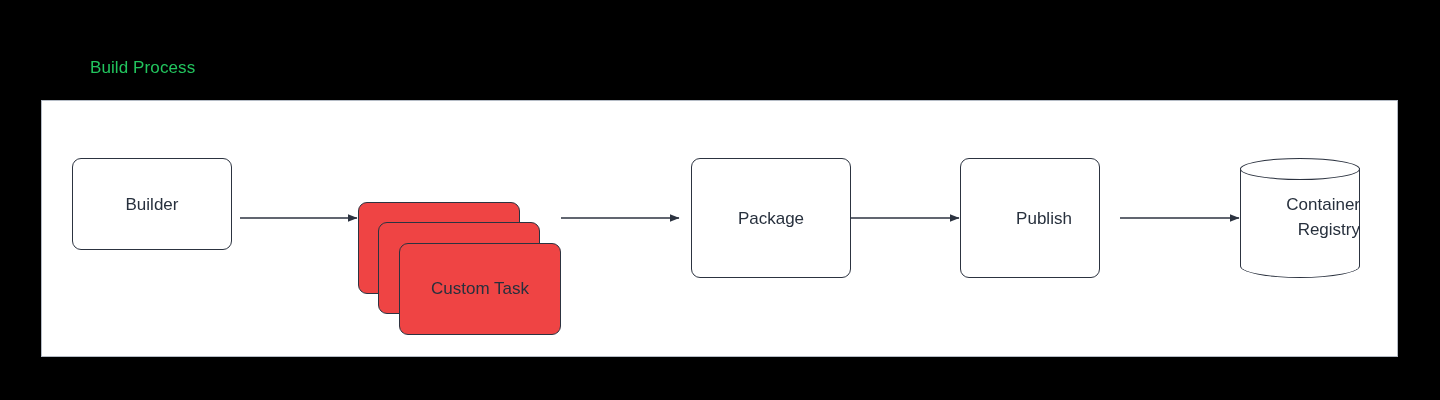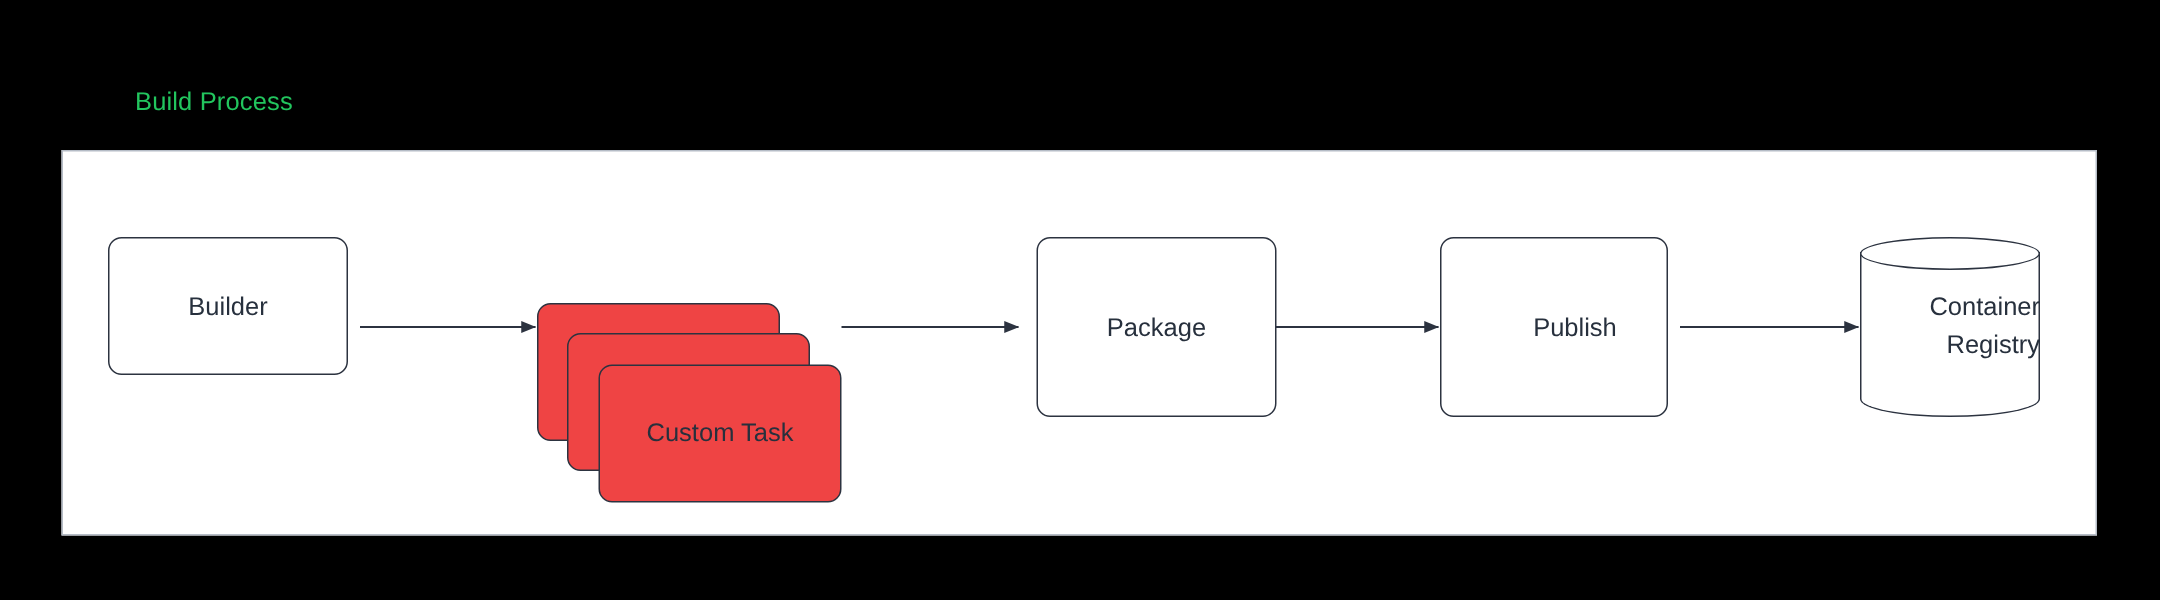--- a/index.html
+++ b/index.html
@@ -59,21 +59,21 @@
     justify-content: center;
     text-align: center;
     color: #27303d;
     font-size: 17px;
     font-family: "Liberation Sans", sans-serif;
     line-height: 21px;
   }
 
   .node-builder { left: 72px;  top: 158px; width: 160px; height: 92px; }
   .node-package { left: 691px; top: 158px; width: 160px; height: 120px; }
-  .node-publish { left: 960px; top: 158px; width: 152px; height: 120px; padding-left: 28px; }
+  .node-publish { left: 960px; top: 158px; width: 140px; height: 120px; padding-left: 28px; }
 
   
   .stack { position: absolute; left: 0; top: 0; width: 1440px; height: 400px; pointer-events: none; }
   .card {
     position: absolute;
     box-sizing: border-box;
     background: #ef4444;
     border: 1px solid #2c3340;
     border-radius: 9px;
     width: 162px;

